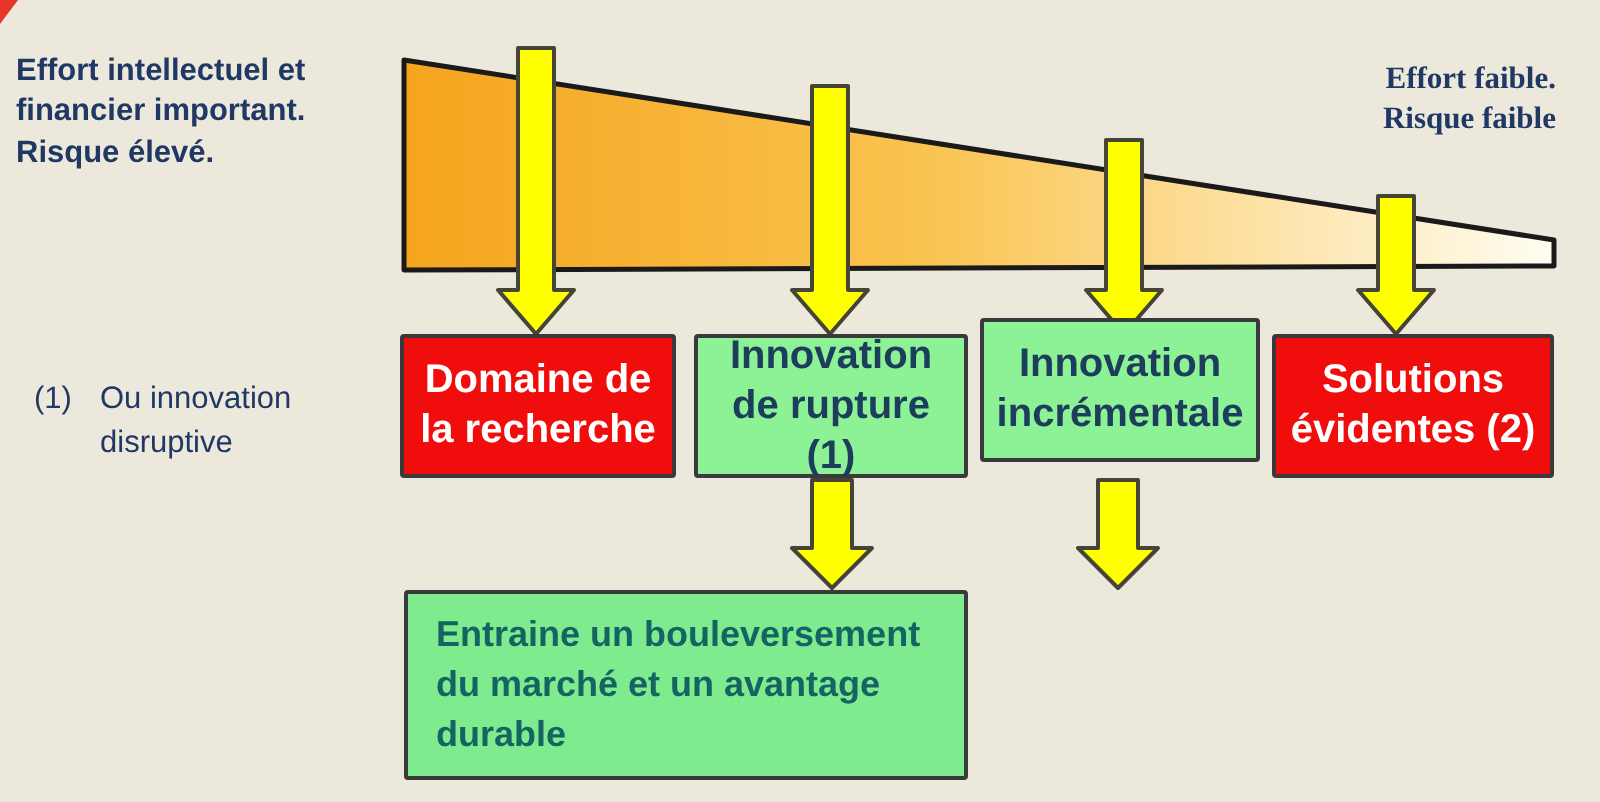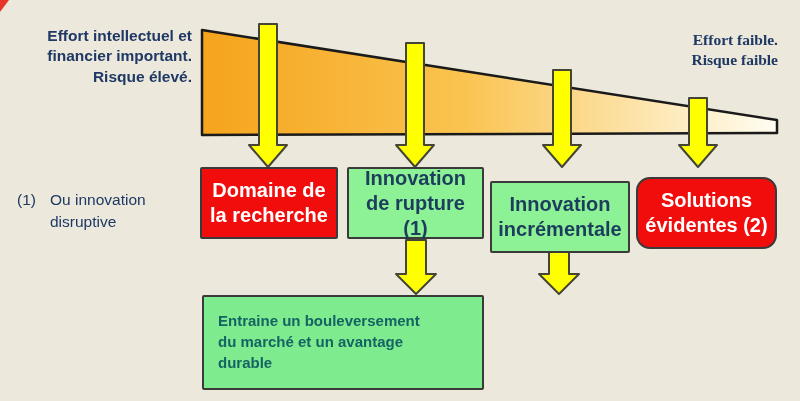--- a/index.html
+++ b/index.html
@@ -9,51 +9,51 @@
     height: 401px;
     background: var(--background, #ECE9DC);
     overflow: hidden;
     font-family: "Liberation Sans", sans-serif;
   }
   .layer-svg { position:absolute; left:0; top:0; z-index:1; }
   .abs { position:absolute; z-index:2; }
 
   .lbl { color: var(--navy-text, #1F3864); font-weight: bold; font-size: 15.5px;
          line-height: 1.32; white-space: pre-line; }
-  .lbl-topleft  { left:8px;  top:26px; width:184px; text-align:right; }
+  .lbl-topleft  { left:8px;  top:26px; width:184px; }
   .lbl-topright { top:30px; right:22px; text-align:right;font-family:Liberation Serif, serif; }
 
   .note { color: var(--navy-text, #1F3864); font-size: 15.5px; line-height: 1.42; }
   .note1 { left:17px; top:189px; display:flex; }
   .note1 .marker { width:33px; flex:0 0 33px; }
   .note1 .txt { white-space: pre-line; }
   .note2 { left:12px; top:252px; width:192px; }
   .note2 .txt { white-space: pre-line; }
 
   .box {
     position:absolute; z-index:2; box-sizing:border-box;
     display:flex; align-items:center; justify-content:center;
     text-align:center; border:2px solid var(--box-border, #3A3A3A);
     border-radius:2px; font-weight:bold; font-size:20px; line-height:1.25;
     padding: 2px 4px;
   }
   .box-red   { background: var(--red-box, #F20D0D);  color: var(--red-box-text, #FFFFFF); }
   .box-green { background: var(--green-box, #8DF295); color: var(--navy-box-text, #1D3D5C); }
   .b1 { left:200px; top:167px; width:138px; height:72px; }
   .b2 { left:347px; top:167px; width:137px; height:72px; }
-  .b3 { left:490px; top:181px; width:140px; height:72px; }
-  .b4 { left:636px; top:177px; width:141px; height:72px;border-radius:14px; }
+  .b3 { left:490px; top:159px; width:140px; height:72px; }
+  .b4 { left:636px; top:167px; width:141px; height:72px; }
 
   .outcome {
     position:absolute; z-index:2; box-sizing:border-box;
     display:flex; align-items:center; justify-content:flex-start;
     background: var(--green-box-deep, #7EEB8E);
     border:2px solid var(--box-border, #3A3A3A); border-radius:2px;
     color: var(--teal-text, #156363);
-    font-weight:bold; font-size:15px; line-height:1.38;
+    font-weight:bold; font-size:18px; line-height:1.38;
     text-align:left; white-space:pre-line; padding: 8px 10px 8px 14px;
   }
   .o1 { left:202px; top:295px; width:282px; height:95px; }
   .o2 { left:492px; top:295px; width:284px; height:95px; }
 </style>
 </head>
 <body>
 
 <div class="stage">
 

